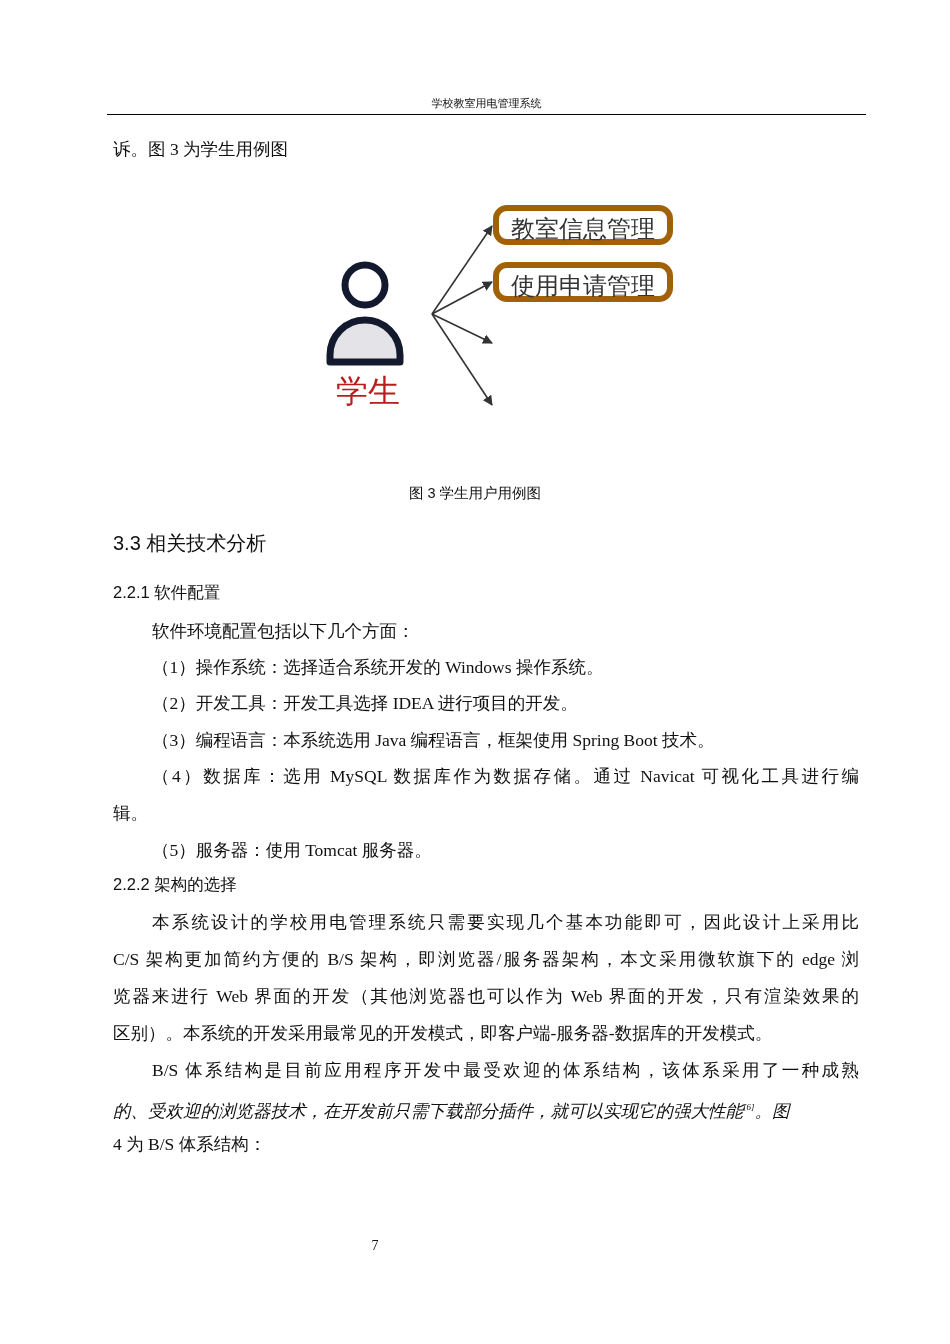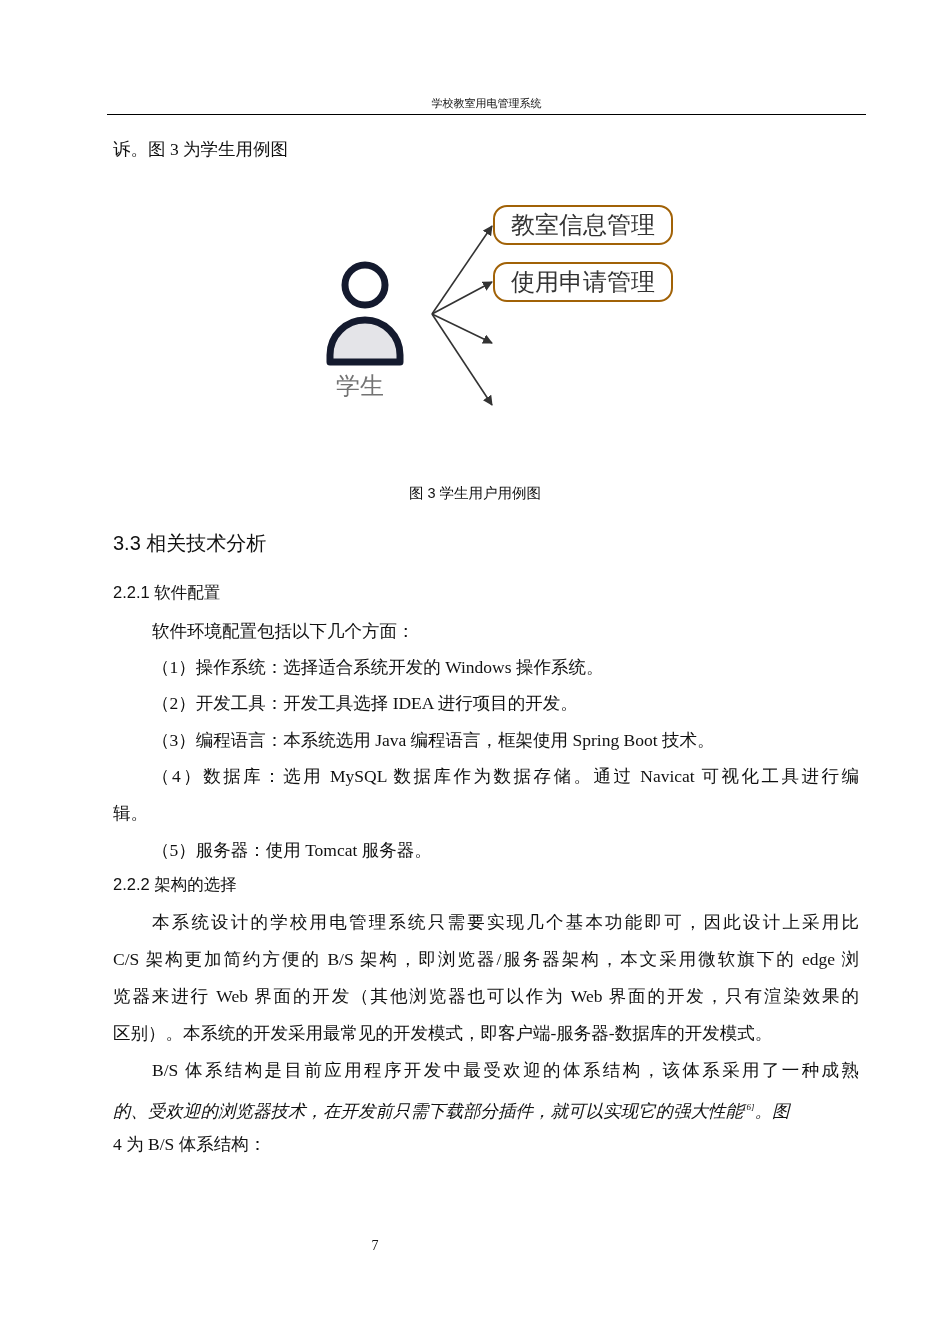--- a/index.html
+++ b/index.html
@@ -10,26 +10,26 @@
   .line { position: absolute; font-size: 17.5px; line-height: 24px; white-space: nowrap; }
   .caption { position: absolute; left: 0; width: 950px; top: 484px; text-align: center;
              font-size: 14.5px; font-family: "Liberation Sans","DejaVu Sans",sans-serif; }
   .h2 { position: absolute; left: 113px; top: 530px; font-size: 20px;
         font-family: "Liberation Sans","DejaVu Sans",sans-serif; }
   .h3 { position: absolute; left: 113px; font-size: 16.5px;
         font-family: "Liberation Sans","DejaVu Sans",sans-serif; }
   .just { position: absolute; left: 113px; width: 746px; font-size: 17.5px; line-height: 24px;
           text-align: justify; text-align-last: justify; }
   .diagram { position: absolute; left: 300px; top: 190px; width: 400px; height: 250px; }
-  .uc-box { position: absolute; left: 193px; width: 180px; height: 40px; border: 2px solid #a16207;
+  .uc-box { position: absolute; left: 193px; width: 180px; height: 40px; border: 6px solid #a16207;
             border-radius: 14px; box-sizing: border-box; background: #fff;
             font-family: "DejaVu Sans", sans-serif; font-size: 24px; line-height: 36px;
             text-align: center; color: #333; }
   .actor-label { position: absolute; left: 36px; top: 180px; font-family: Liberation Mono, monospace;
-                 font-size: 24px; color: #737373; }
+                 font-size: 32px; color: #b91c1c; }
   .page-num { position: absolute; left: 0; width: 750px; text-align: center; top: 1238px; font-size: 14px; }
   sup { font-size: 9px; vertical-align: 7px; }
 </style>
 </head>
 <body>
 
 <div class="header">学校教室用电管理系统</div>
 
 <div class="line" style="left:113px; top:137px;">诉。图 3 为学生用例图</div>
 

